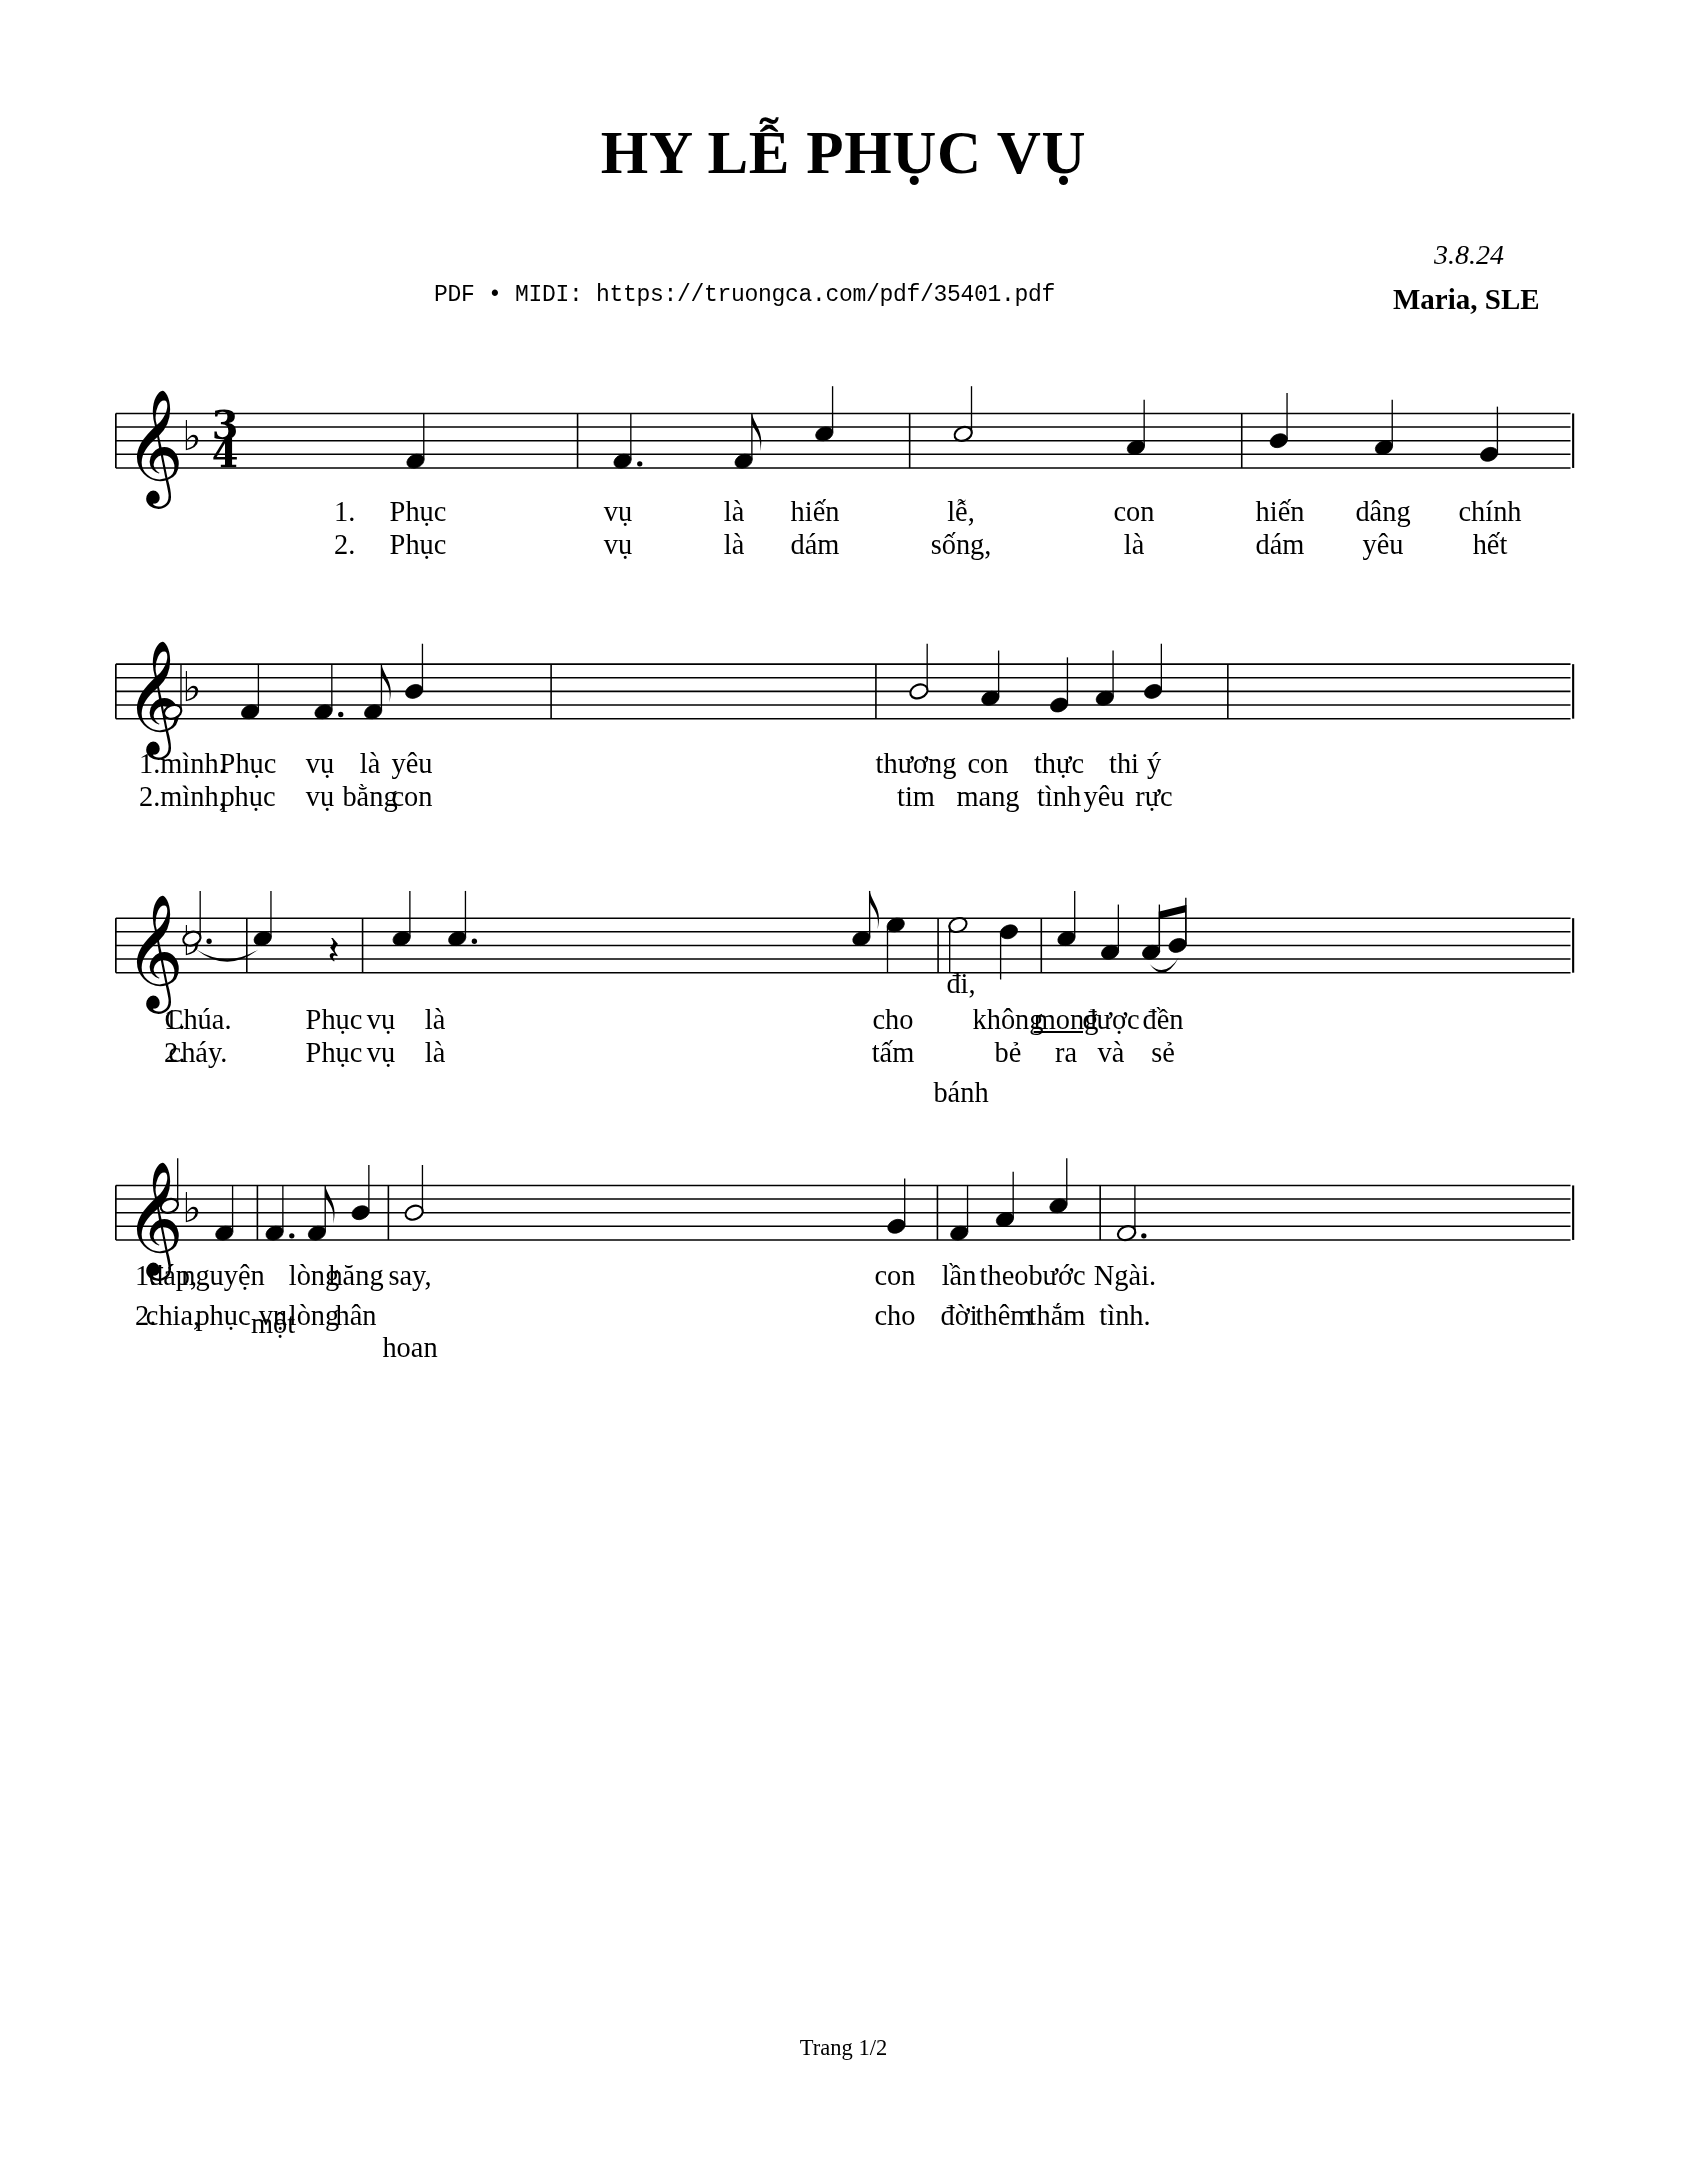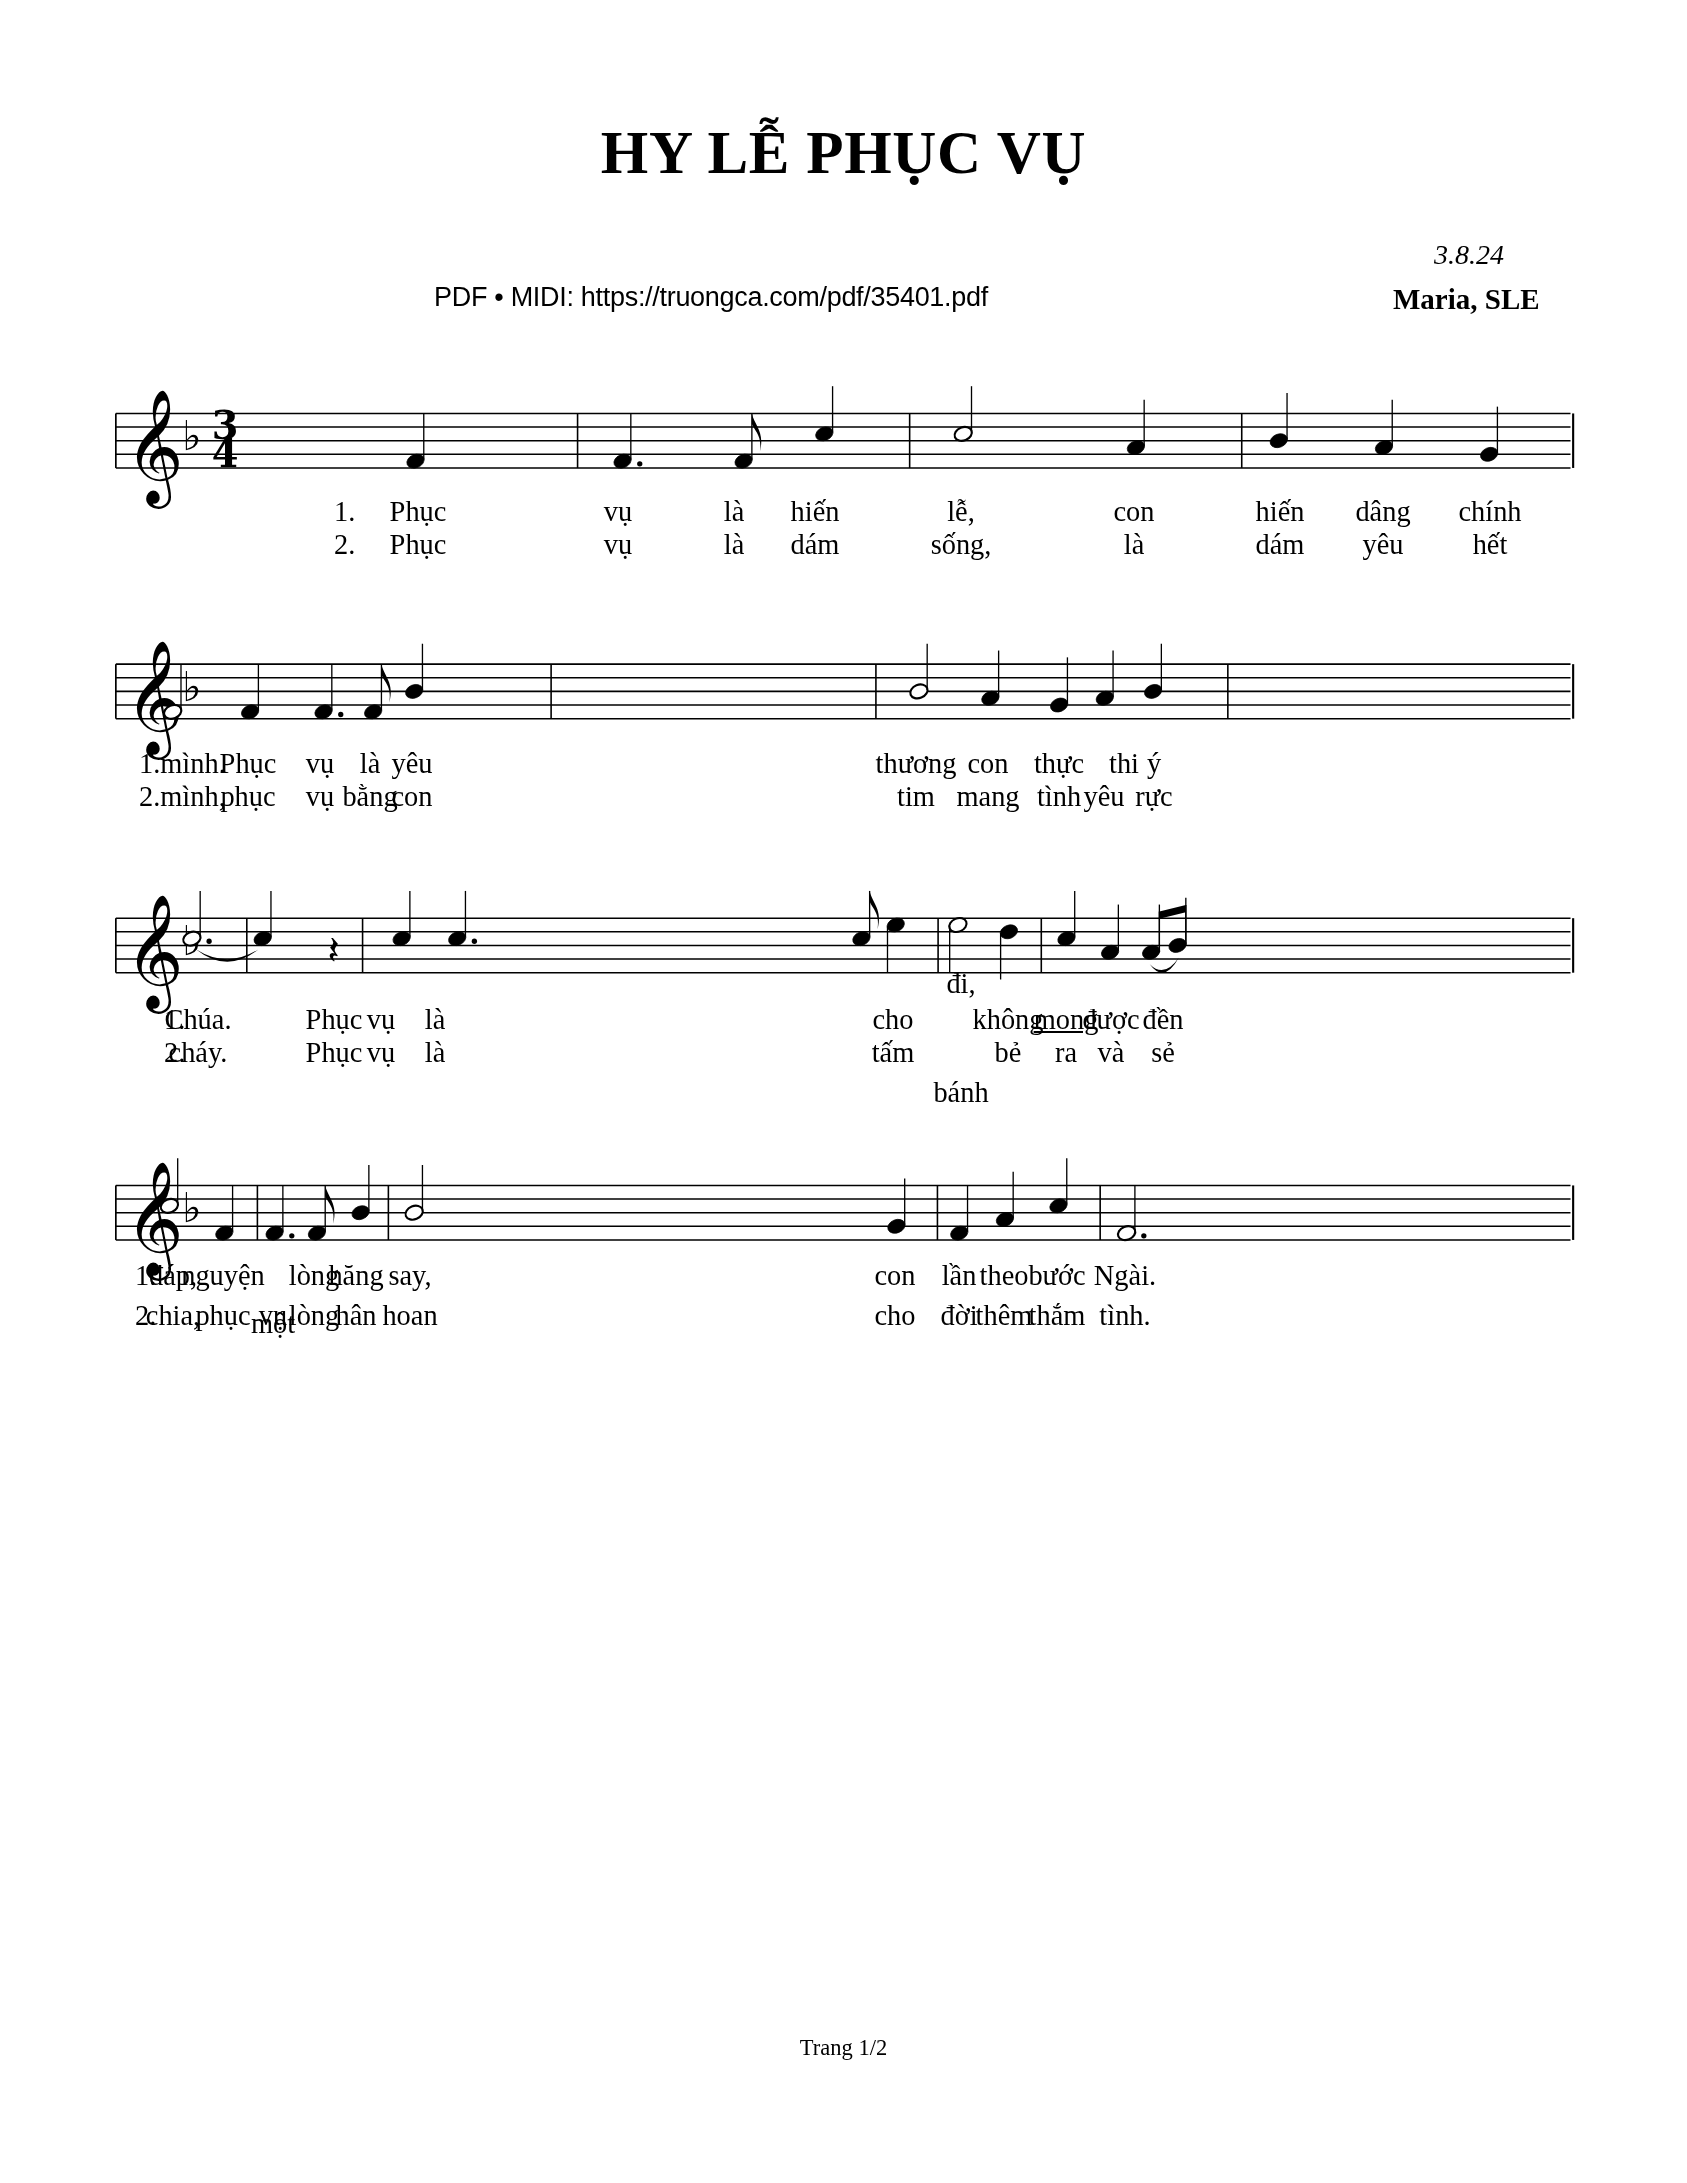--- a/index.html
+++ b/index.html
@@ -1,21 +1,21 @@
 <!DOCTYPE html>
 <html style="font-size:10.6px"><head>
 <meta charset="utf-8">
 <style>
   html, body { margin: 0; padding: 0; background: #ffffff; }
   body { width: 1687px; height: 2183px; position: relative; overflow: hidden; color: #000; }
   .title { position: absolute; left: 0; width: 1687px; top: 118px; text-align: center;
            font-family: "Liberation Serif", "DejaVu Serif", serif; font-weight: bold; font-size: 61px; letter-spacing: 0.7px; }
   .date { position: absolute; left: 1434px; top: 239px; font-family: "Liberation Serif", serif; font-style: italic; font-size: 28px; }
   .author { position: absolute; left: 1393px; top: 283px; font-family: "Liberation Serif", serif; font-weight: bold; font-size: 29px; }
-  .link { position: absolute; left: 434px; top: 282px; font-family: Liberation Sans, sans-serif; font-size: 27px; letter-spacing: -0.3px; }
+  .link { position: absolute; left: 434px; top: 282px; font-family: Liberation Mono, monospace; font-size: 23px; letter-spacing: -0.3px; }
   .footer { position: absolute; left: 0; width: 1687px; top: 2035px; text-align: center; font-family: "Liberation Serif", serif; font-size: 22.5px; }
   .system { position: absolute; left: 0; top: 0; width: 1687px; }
   svg.score { position: absolute; left: 0; top: 0; }
   .lyric { position: absolute; font-family: "Liberation Serif", serif; font-size: 28.4px; transform: translateX(-50%); white-space: nowrap; }
   .verse-num { position: absolute; font-family: "Liberation Serif", serif; font-size: 28.4px; white-space: nowrap; }
 </style>
 </head>
 <body>
 
 <div class="title">HY LỄ PHỤC VỤ</div>
@@ -358,21 +358,21 @@
       <div class="lyric" style="left: 959px; top: 1260px;">lần</div>
       <div class="lyric" style="left: 1004px; top: 1260px;">theo</div>
       <div class="lyric" style="left: 1057px; top: 1260px;">bước</div>
       <div class="lyric" style="left: 1125px; top: 1260px;">Ngài.</div>
       <div class="verse-num" style="left: 135px; top: 1300px;">2.</div>
       <div class="lyric" style="left: 173px; top: 1300px;">chia,</div>
       <div class="lyric" style="left: 223px; top: 1300px;">phục</div>
       <div class="lyric" style="left: 273px; top: 1300px;">vụ</div>
       <div class="lyric" style="left: 314px; top: 1300px;">lòng</div>
       <div class="lyric" style="left: 356px; top: 1300px;">hân</div>
-      <div class="lyric" style="left: 410px; top: 1300px;">hoan</div>
+      <div class="lyric" style="left: 410px; top: 1332px;">hoan</div>
       <div class="lyric" style="left: 895px; top: 1300px;">cho</div>
       <div class="lyric" style="left: 959px; top: 1300px;">đời</div>
       <div class="lyric" style="left: 1004px; top: 1300px;">thêm</div>
       <div class="lyric" style="left: 1057px; top: 1300px;">thắm</div>
       <div class="lyric" style="left: 1125px; top: 1300px;">tình.</div>
     </div>
   </div>
 
 <div class="footer">Trang 1/2</div>
 

